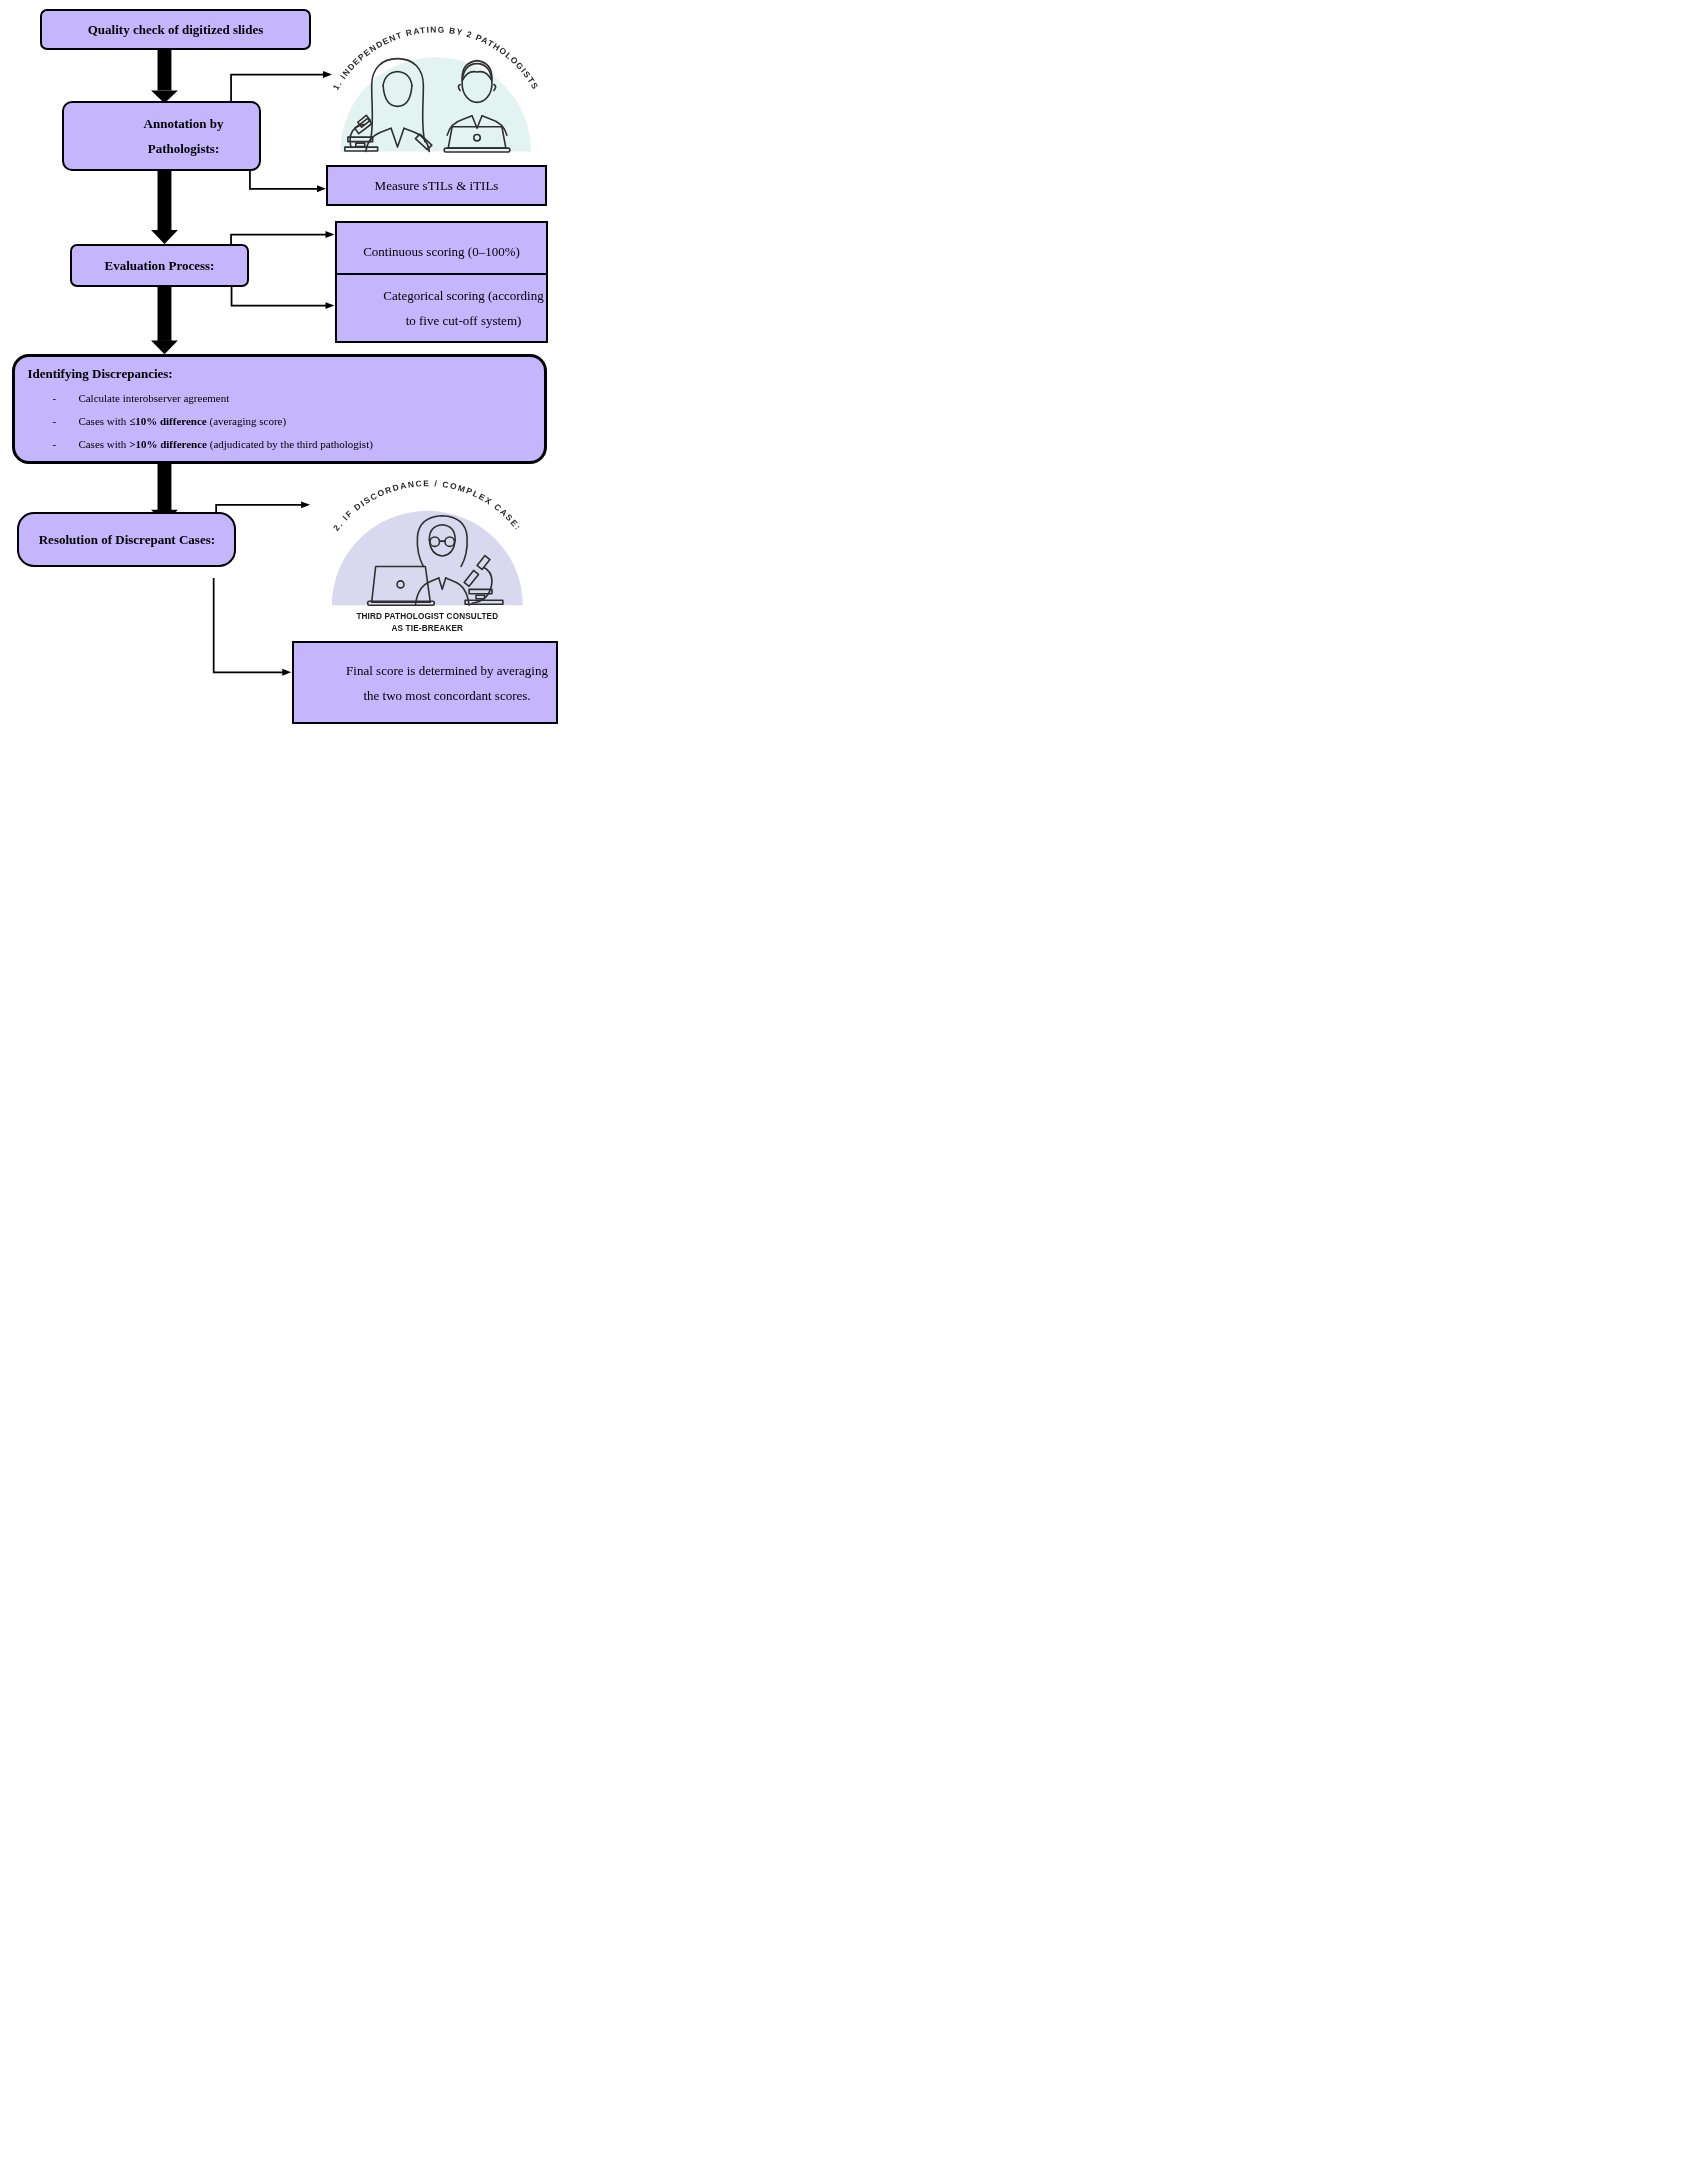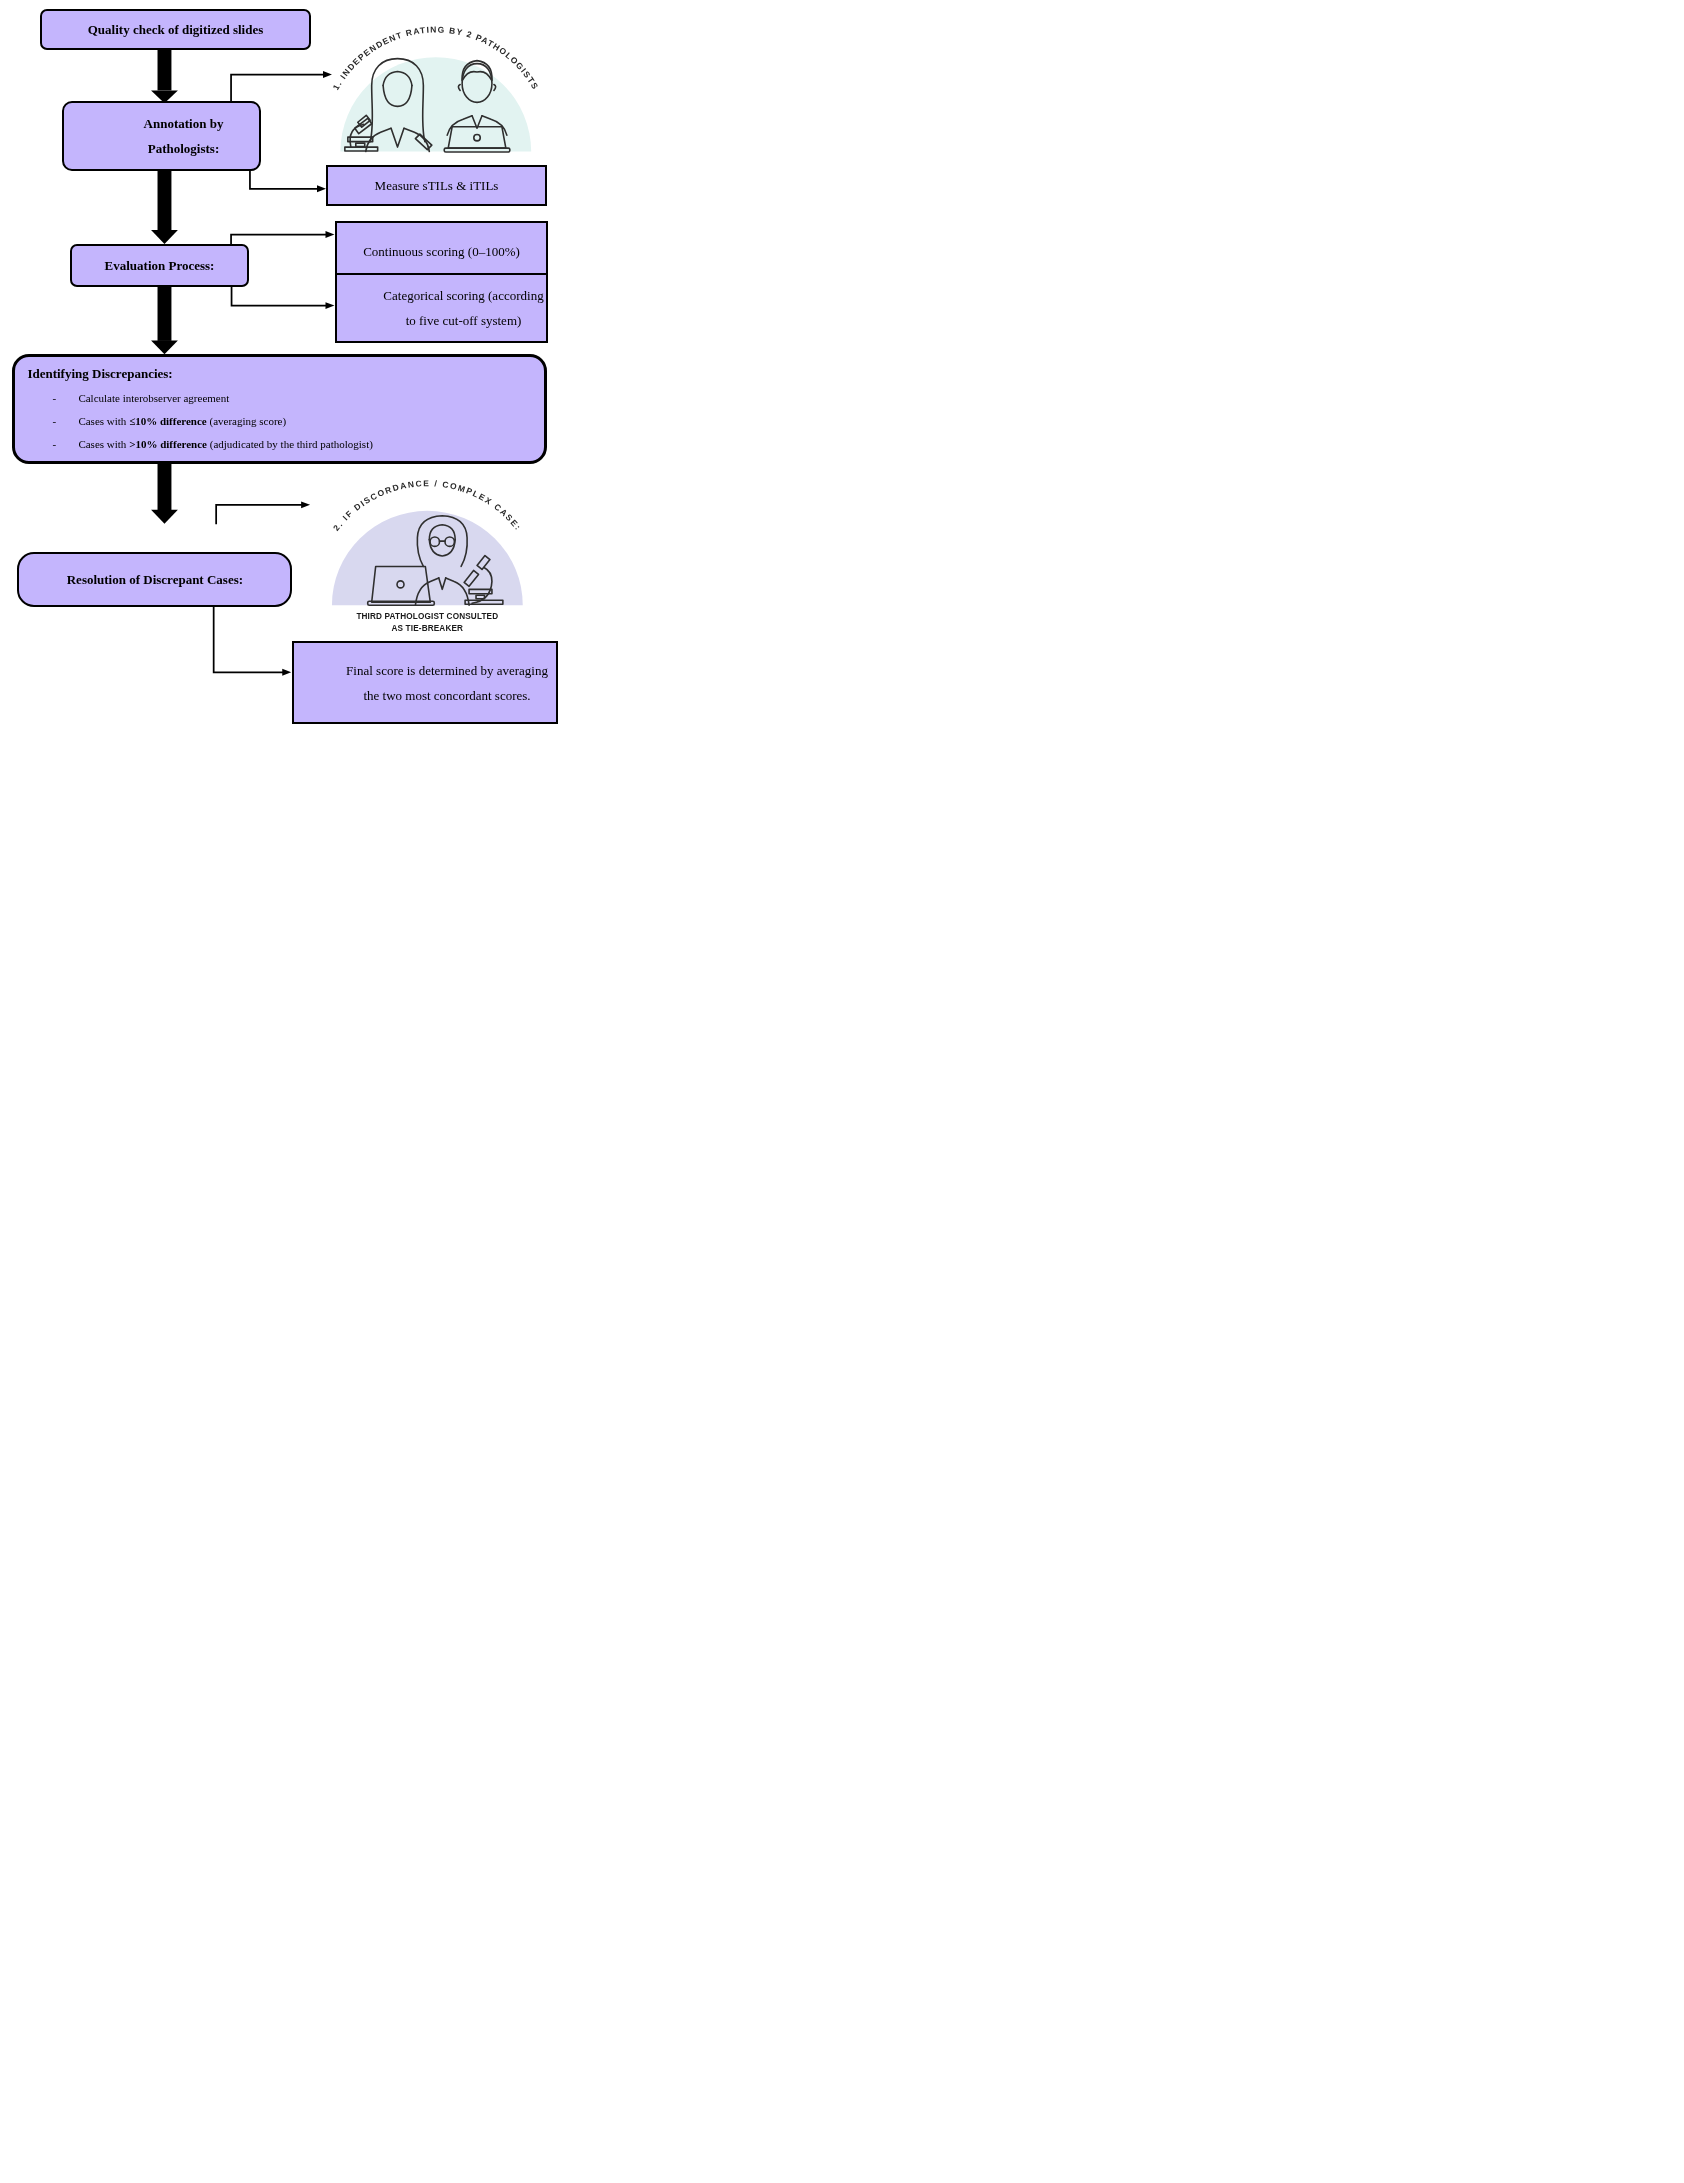--- a/index.html
+++ b/index.html
@@ -13,21 +13,21 @@
   .f22{font-size:13px;line-height:15px;}
   .lh50{line-height:25px;padding-left:44px;}
   .box-quality{left:40px;top:9px;width:271px;height:41px;border-radius:7px;border-width:2px;}
   .box-annotation{left:62px;top:101px;width:199px;height:70px;border-radius:10px;border-width:2.5px;}
   .box-evaluation{left:70px;top:244px;width:179px;height:43px;border-radius:7px;border-width:2.5px;}
   .box-measure{left:326px;top:165px;width:221px;height:41px;border-width:2.5px;}
   .box-continuous{left:335px;top:221px;width:213px;height:61px;border-width:2.5px;}
   .box-categorical{left:335px;top:273px;width:213px;height:70px;border-width:2.5px;}
   .box-identifying{left:12.4px;top:354px;width:535px;height:110px;border-radius:17px;border-width:3px;
        align-items:flex-start;justify-content:flex-start;text-align:left;}
-  .box-resolution{left:17.4px;top:552px;width:275px;height:55px;border-radius:17px;border-width:2.5px;}
+  .box-resolution{left:17.4px;top:512px;width:219px;height:55px;border-radius:17px;border-width:2.5px;}
   .box-final{left:292px;top:641px;width:266px;height:83px;border-width:2.5px;}
   .dtitle{margin:8px 0 5px 12px;font-size:13px;line-height:17px;font-weight:bold;text-align:center;}
   .drow{padding-left:37px;font-size:11px;line-height:23px;white-space:nowrap;}
   .dash{display:inline-block;width:26px;}
   .arcText{font-family:"Liberation Sans","DejaVu Sans",sans-serif;font-weight:600;font-size:17px;
            letter-spacing:2.4px;fill:#2a2a2a;}
   .arcText2{letter-spacing:3px;}
   .capText{font-family:"Liberation Sans","DejaVu Sans",sans-serif;font-weight:700;font-size:16.5px;
            letter-spacing:0.3px;fill:#1a1a1a;text-anchor:middle;}
   .fig{fill:none;stroke:#2f2f2f;stroke-width:3.2px;stroke-linecap:round;stroke-linejoin:round;}

